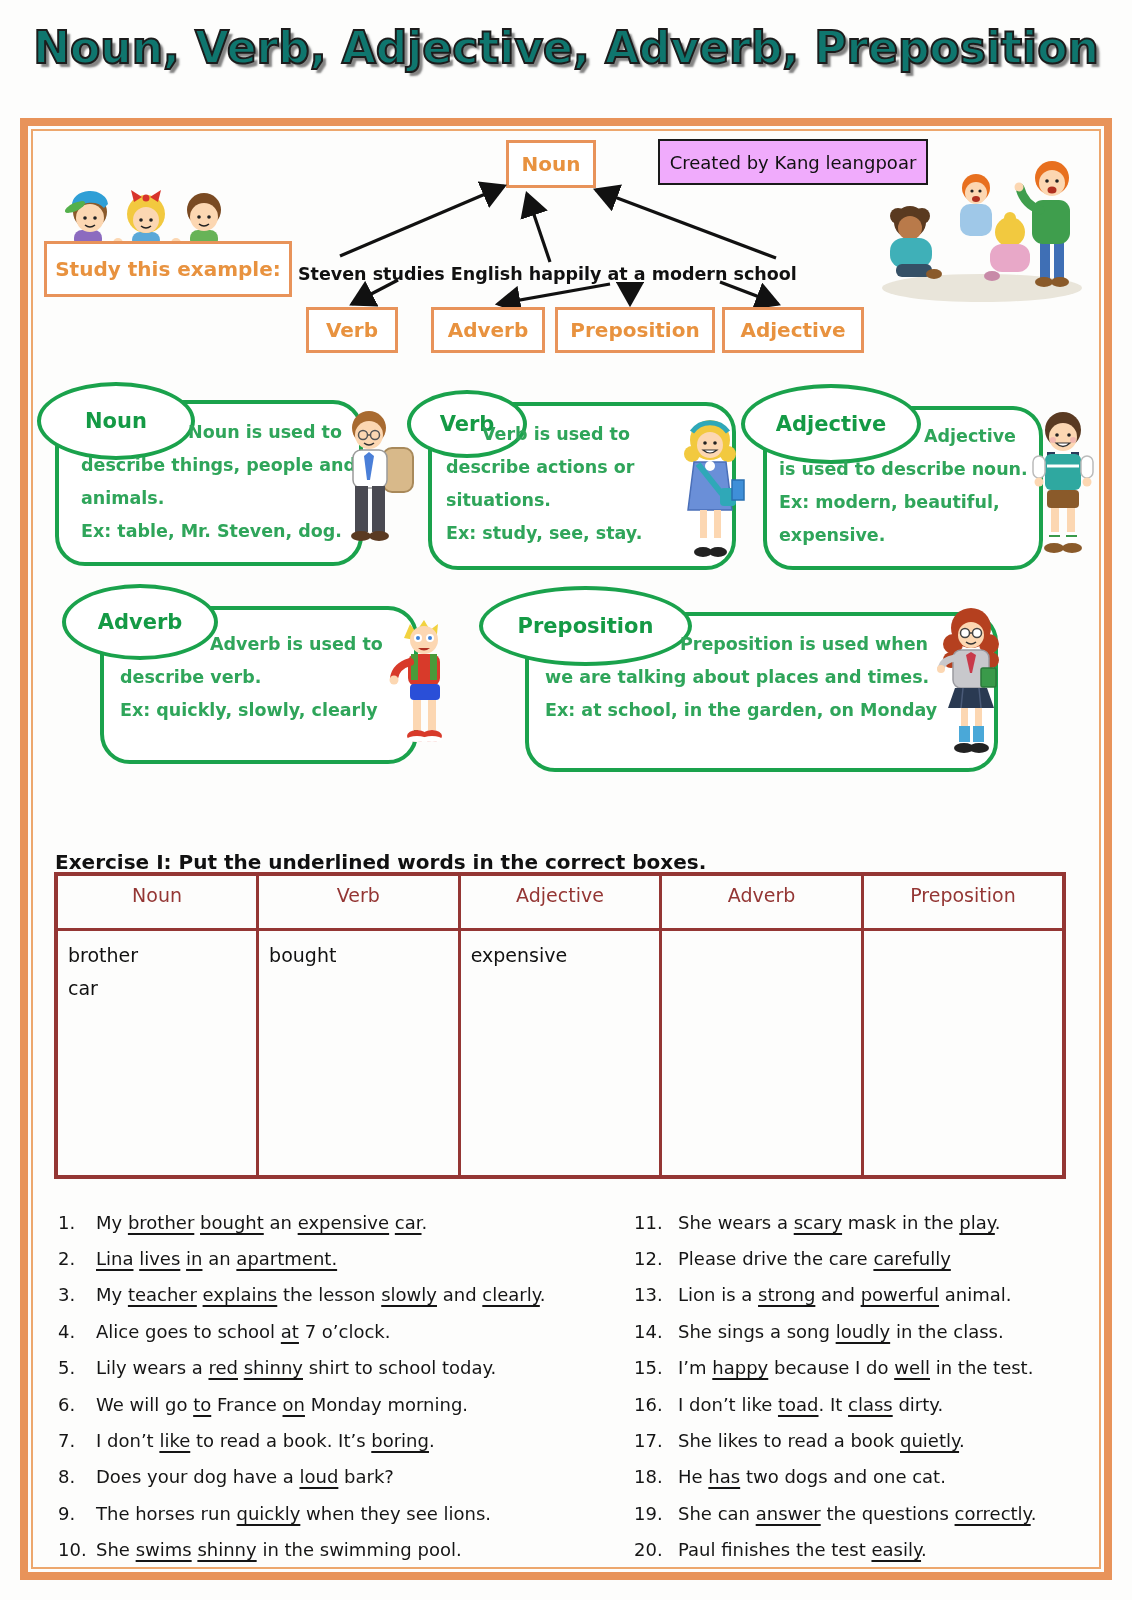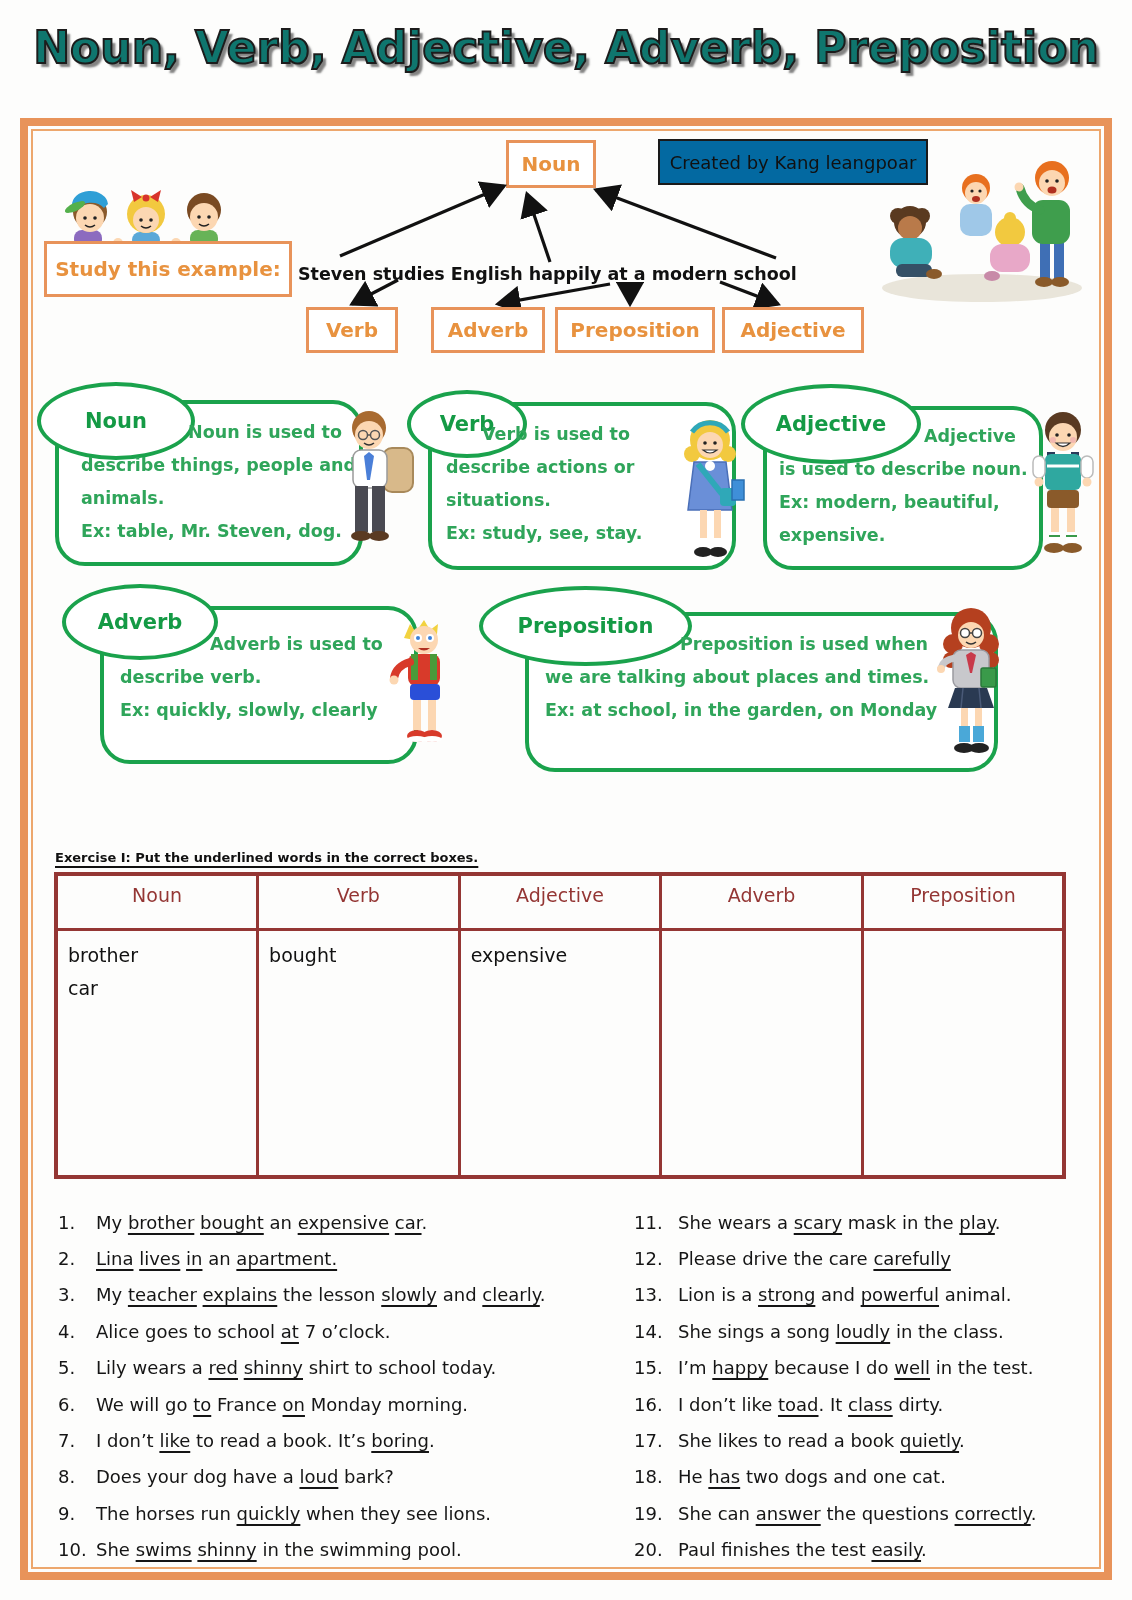--- a/index.html
+++ b/index.html
@@ -16,21 +16,21 @@
   #frame{position:absolute;left:20px;top:118px;width:1076px;height:1446px;
          border:8px solid #e8935a;}
   #frame::before{content:"";position:absolute;inset:3px;border:2px solid #eda76d;}
 
   
   .obox{position:absolute;background:#fff;border:3px solid #e8935a;
         display:flex;align-items:center;justify-content:center;
         color:#e8923f;font-weight:bold;font-size:20px;}
 
   #credit-box{position:absolute;left:658px;top:139px;width:266px;height:42px;
-        background:#0369a1;border:2px solid #1a1a1a;display:flex;align-items:center;
+        background:#f0abfc;border:2px solid #1a1a1a;display:flex;align-items:center;
         justify-content:center;font-size:18px;color:#111;}
 
   #sentence{position:absolute;left:298px;top:264px;font-size:17.5px;font-weight:bold;
         color:#111;white-space:nowrap;}
 
   
   .bubble{position:absolute;background:#fff;border:4px solid #1aa24c;border-radius:30px;}
   .bubble .ellipse{position:absolute;background:#fff;border:4px solid #1aa24c;
         border-radius:50%;display:flex;align-items:center;justify-content:center;
         color:#149a45;font-weight:bold;font-size:21px;}
@@ -62,21 +62,21 @@
   #bubble-adv .l0{margin-left:90px;}
   #bubble-adv .clip{position:absolute;left:280px;top:2px;}
 
   #bubble-prep{left:525px;top:612px;width:465px;height:152px;}
   #bubble-prep .ellipse{left:-50px;top:-30px;width:205px;height:72px;}
   #bubble-prep .bbody{padding:12px 0 0 16px;}
   #bubble-prep .l0{margin-left:135px;}
   #bubble-prep .clip{position:absolute;left:402px;top:-14px;}
 
   
-  #ex-heading{position:absolute;left:55px;top:850px;font-size:13px;font-weight:bold;
+  #ex-heading{position:absolute;left:55px;top:850px;font-size:20px;font-weight:bold;
         color:#111;text-decoration:underline;text-decoration-thickness:2px;
         text-underline-offset:4px;}
   #ex-table{position:absolute;left:54px;top:872px;width:1012px;height:300px;
         border-collapse:collapse;table-layout:fixed;}
   #ex-table th{border:3px solid #943634;color:#943634;font-weight:normal;
         font-size:19px;padding:8px 0 22px 0;text-align:center;vertical-align:top;}
   #ex-table td{border:3px solid #943634;vertical-align:top;padding:8px 10px;
         font-size:19px;color:#111;height:228px;}
   #ex-table{border:4px solid #943634;}
   .tcell-line{line-height:33px;}

